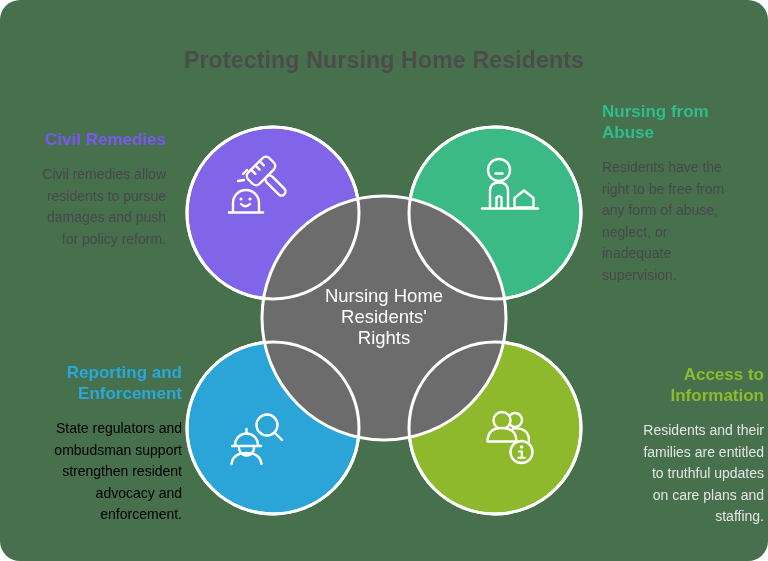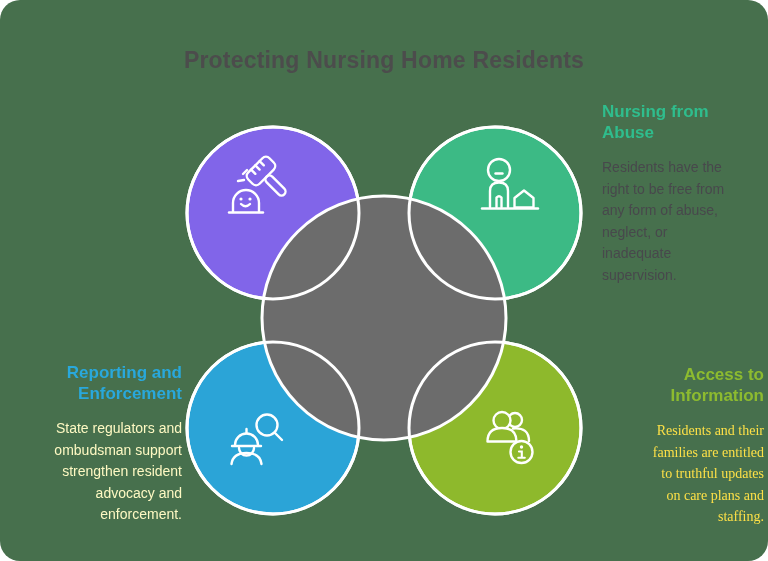--- a/index.html
+++ b/index.html
@@ -84,46 +84,56 @@
       <circle class="ic" fill="none" cx="515" cy="420" r="7"></circle>
       <path class="ic" fill="none" d="M513 428.5 Q529 427 529 441"></path>
       <circle class="icf" cx="502" cy="420.5" r="8.5" fill="#8EB92C"></circle>
       <path class="icf" d="M487.5 441.5 Q487.5 428 502 428 Q516.5 428 516.5 441.5 Z" fill="#8EB92C"></path>
       <circle class="icf" cx="521.5" cy="452" r="11" fill="#8EB92C"></circle>
       <circle cx="521.5" cy="447" r="1.7" fill="#FFFFFF"></circle>
       <path d="M519 451.5 h2.8 v6 M518.3 457.8 h6.5" fill="none" stroke="#FFFFFF" stroke-width="2.1" stroke-linecap="round"></path>
     </g>
   </svg>
 
+  <div class="center-label">Nursing Home
+Residents'
+Rights</div>
 
+  <div class="label label-civil">
+    <h2 style="color: rgb(122, 87, 240);">Civil Remedies</h2>
+    <p style="color: rgb(72, 72, 76);">Civil remedies allow
+residents to pursue
+damages and push
+for policy reform.</p>
+  </div>
 
   <div class="label label-freedom">
     <h2 style="color: rgb(47, 189, 141);">Nursing from
 Abuse</h2>
     <p style="color: rgb(72, 72, 76);">Residents have the
 right to be free from
 any form of abuse,
 neglect, or
 inadequate
 supervision.</p>
   </div>
 
   <div class="label label-reporting">
     <h2 style="color: rgb(41, 168, 220);">Reporting and
 Enforcement</h2>
-    <p style="color: #fef9c3;">State regulators and
+    <p style="color: #000000;">State regulators and
 ombudsman support
 strengthen resident
 advocacy and
 enforcement.</p>
   </div>
 
   <div class="label label-access">
     <h2 style="color: rgb(141, 187, 47);">Access to
 Information</h2>
-    <p style="color: #fde047; font-family: Liberation Serif, serif;">Residents and their
+    <p style="color: #e5e5e5;">Residents and their
 families are entitled
 to truthful updates
 on care plans and
 staffing.</p>
   </div>
 
 </div>
 
 </body></html>

